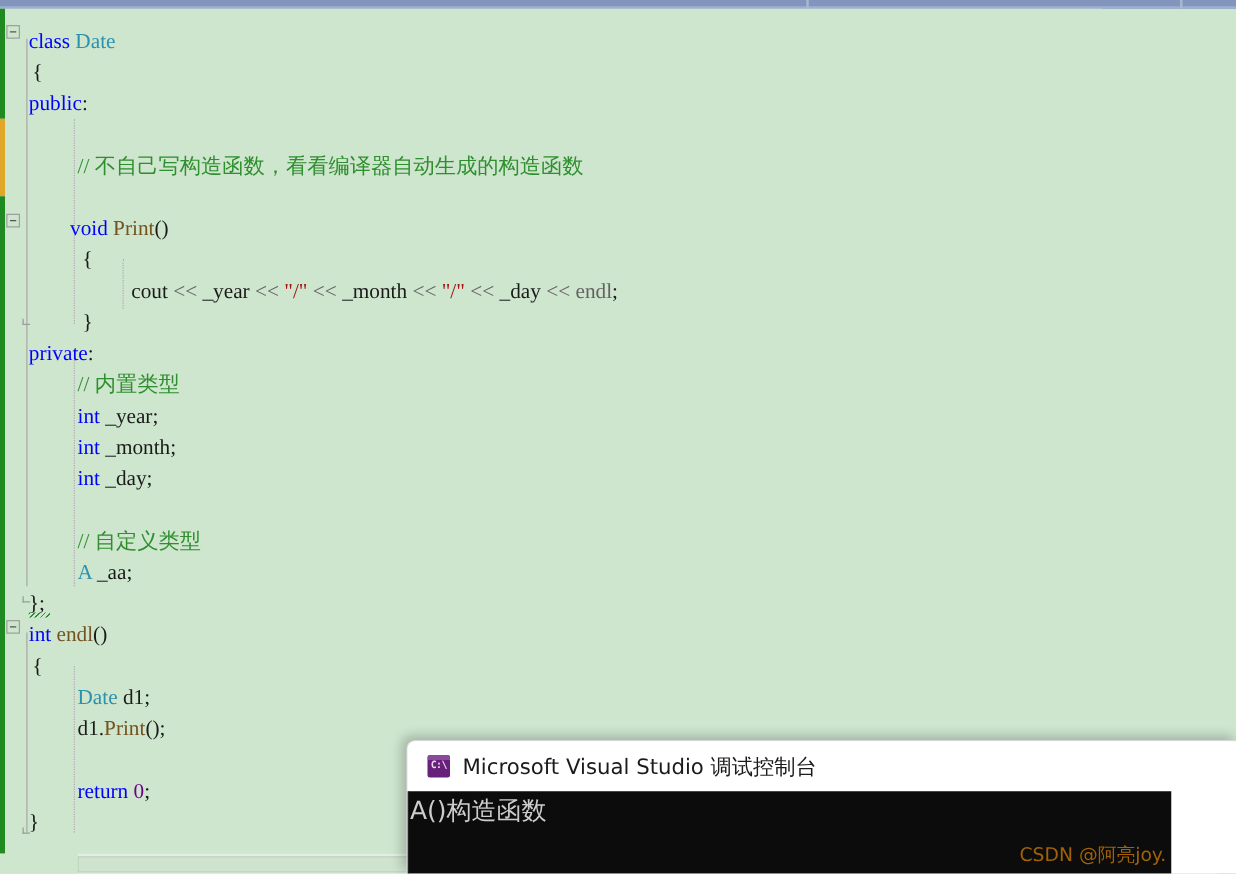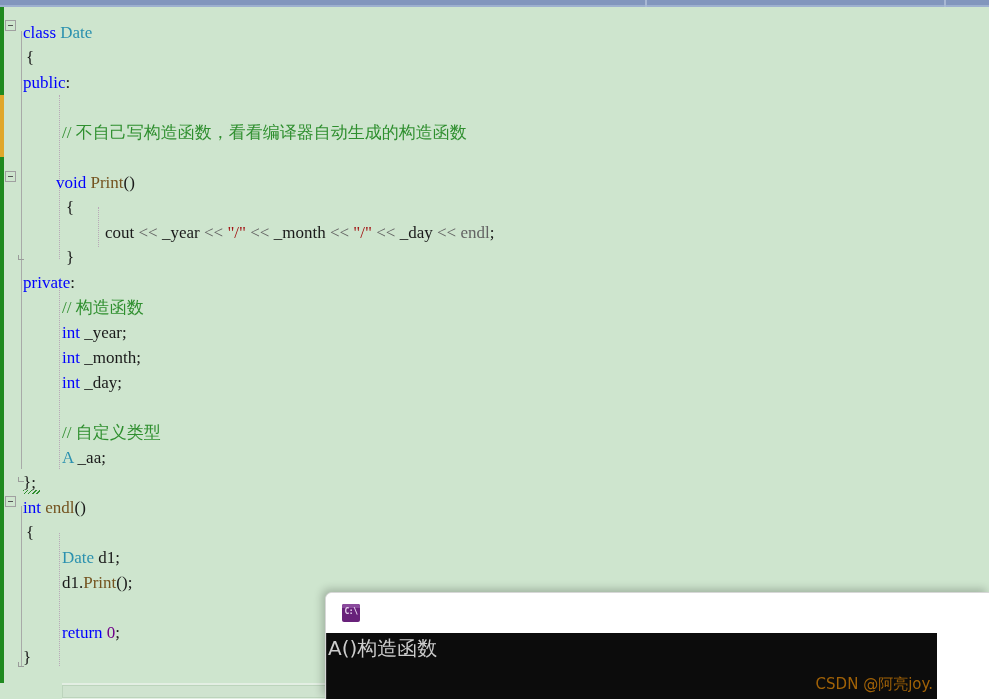--- a/index.html
+++ b/index.html
@@ -304,21 +304,21 @@
         <div class="line" style="top: 38px; left: 26px;"><span class="plain">{</span></div>
         <div class="line" style="top: 63px; left: 23px;"><span class="kw">public</span><span class="plain">:</span></div>
         <div class="line" style="top: 88px; left: 62px;"></div>
         <div class="line" style="top: 113px; left: 62px;"><span class="cmt">// </span><span class="cmt cjk">不自己写构造函数，看看编译器自动生成的构造函数</span></div>
         <div class="line" style="top: 138px; left: 62px;"></div>
         <div class="line" style="top: 163px; left: 56px;"><span class="kw">void</span><span class="plain"> </span><span class="fn">Print</span><span class="plain">()</span></div>
         <div class="line" style="top: 188px; left: 66px;"><span class="plain">{</span></div>
         <div class="line" style="top: 213px; left: 105px;"><span class="plain">cout</span><span class="op"> &lt;&lt; </span><span class="plain">_year</span><span class="op"> &lt;&lt; </span><span class="str">"/"</span><span class="op"> &lt;&lt; </span><span class="plain">_month</span><span class="op"> &lt;&lt; </span><span class="str">"/"</span><span class="op"> &lt;&lt; </span><span class="plain">_day</span><span class="op"> &lt;&lt; </span><span class="op">endl</span><span class="plain">;</span></div>
         <div class="line" style="top: 238px; left: 66px;"><span class="plain">}</span></div>
         <div class="line" style="top: 263px; left: 23px; text-align: right;"><span class="kw">private</span><span class="plain">:</span></div>
-        <div class="line" style="top: 288px; left: 62px;"><span class="cmt">// </span><span class="cmt cjk">构造函数</span></div>
+        <div class="line" style="top: 288px; left: 62px;"><span class="cmt">// </span><span class="cmt cjk">内置类型</span></div>
         <div class="line" style="top: 313px; left: 62px;"><span class="kw">int</span><span class="plain"> _year;</span></div>
         <div class="line" style="top: 338px; left: 62px;"><span class="kw">int</span><span class="plain"> _month;</span></div>
         <div class="line" style="top: 363px; left: 62px;"><span class="kw">int</span><span class="plain"> _day;</span></div>
         <div class="line" style="top: 388px; left: 62px;"></div>
         <div class="line" style="top: 413px; left: 62px;"><span class="cmt">// </span><span class="cmt cjk">自定义类型</span></div>
         <div class="line" style="top: 438px; left: 62px;"><span class="type">A</span><span class="plain"> _aa;</span></div>
         <div class="line" style="top: 463px; left: 23px;"><span class="plain">};</span></div>
         <div class="line" style="top: 488px; left: 23px;"><span class="kw">int</span><span class="plain"> </span><span class="fn">endl</span><span class="plain">()</span></div>
         <div class="line" style="top: 513px; left: 26px;"><span class="plain">{</span></div>
         <div class="line" style="top: 538px; left: 62px;"><span class="type">Date</span><span class="plain"> d1;</span></div>
@@ -337,20 +337,21 @@
     <div class="leftcap"></div>
     <div class="rightcap"></div>
   </div>
 
   <div id="console">
     <div class="titlebar">
       <div class="app-icon">
         <div class="bar"></div>
         <div class="glyph">C:\</div>
       </div>
+      <div class="title-text">Microsoft Visual Studio 调试控制台</div>
     </div>
     <div class="body">
       <div class="outline"></div>
       <div class="out-line l0"><span class="cjk-out">A()构造函数</span></div>
       <div class="watermark">CSDN @阿亮joy.</div>
     </div>
   </div>
 
 </div>
 

